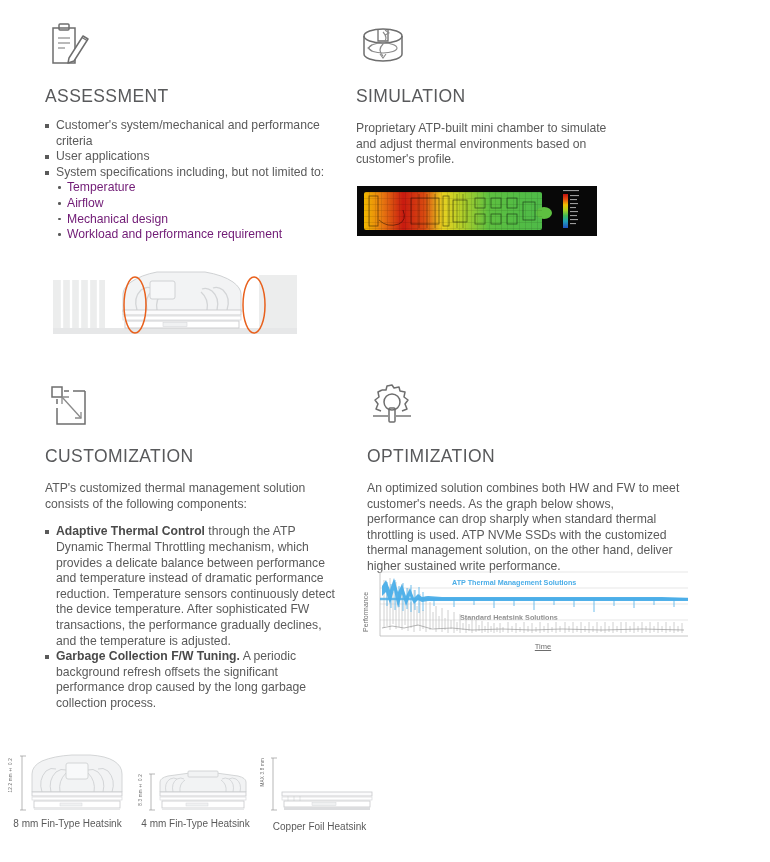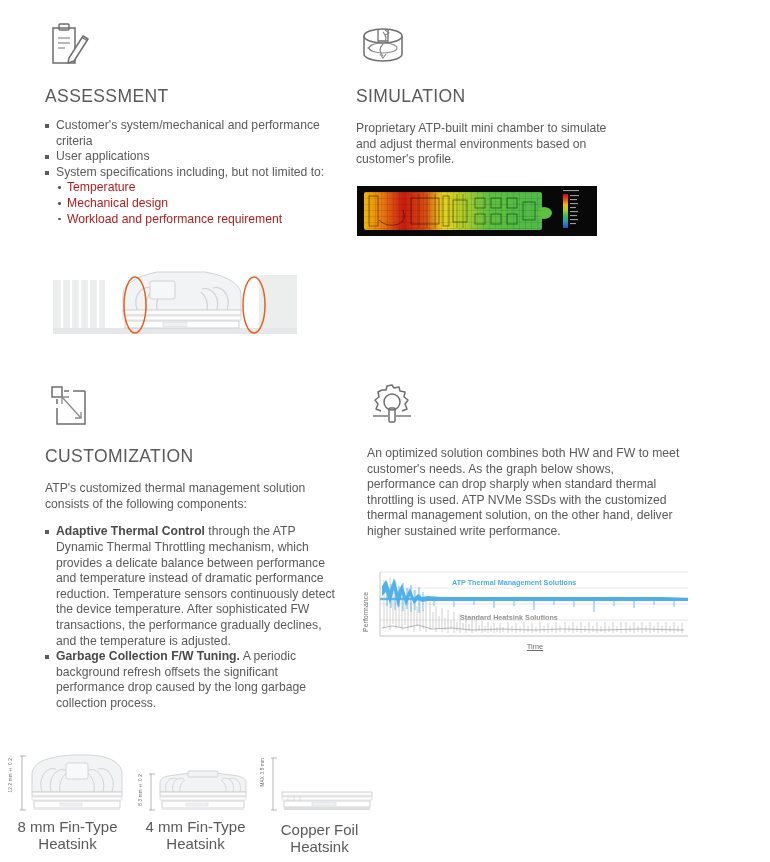--- a/index.html
+++ b/index.html
@@ -66,38 +66,38 @@
   ul.subbullets {
     list-style: none;
     margin: 0;
     padding: 0;
   }
   ul.subbullets > li {
     position: relative;
     padding-left: 11px;
     font-size: 12.2px;
     line-height: 15.6px;
-    color: #b91c1c;
+    color: #701a75;
   }
   ul.subbullets > li .dot {
     position: absolute;
     left: 2px;
     top: 6px;
     width: 2.6px;
     height: 2.6px;
     border-radius: 50%;
     background: #5a5a5a;
   }
   .lead {
     font-weight: bold;
     color: #4a4a4a;
   }
   .indent-wrap { padding-left: 11px; }
   .hs-caption {
-    font-size: 15px;
+    font-size: 10px;
     color: #5a5a5a;
     text-align: center;
   }
   .vdim {
     font-size: 4.6px;
     color: #6b6b6b;
     writing-mode: vertical-rl;
     transform: rotate(180deg);
     white-space: nowrap;
     letter-spacing: 0.2px;
@@ -144,20 +144,21 @@
     </div>
     <h2 class="sec-title">ASSESSMENT</h2>
     <ul class="bullets">
       <li><span class="sq"></span><span>Customer's system/mechanical and performance criteria</span></li>
       <li><span class="sq"></span><span>User applications</span></li>
       <li><span class="sq"></span><span>System specifications including, but not limited to:</span></li>
     </ul>
     <div class="indent-wrap">
       <ul class="subbullets">
         <li><span class="dot"></span><span>Temperature</span></li>
+        <li><span class="dot"></span><span>Airflow</span></li>
         <li><span class="dot"></span><span>Mechanical design</span></li>
         <li><span class="dot"></span><span>Workload and performance requirement</span></li>
       </ul>
     </div>
   </div>
 
   <div class="panel" style="left:45px; top:250px; width:260px; height:95px;">
     <svg width="260" height="95" viewBox="0 0 260 95">
       <rect x="8" y="78" width="244" height="6" fill="#e6e7e8"></rect>
       <rect x="8" y="30" width="52" height="48" fill="#eceded"></rect>
@@ -302,26 +303,27 @@
     <div class="icon-box">
       <svg width="52" height="52" viewBox="0 0 52 52">
         <path d="M15,10 L19,10 L20,6 L25,5 L27,8 L32,7 L33,11 L38,12 L37,17 L41,20 L38,24 L40,29 L35,31
                  M15,10 L11,12 L12,17 L8,20 L11,24 L9,29 L14,31" fill="none" stroke="#6e6e6e" stroke-width="1.5" stroke-linejoin="round"></path>
         <circle cx="25" cy="22" r="8" fill="none" stroke="#6e6e6e" stroke-width="1.5"></circle>
         <rect x="22" y="28" width="6" height="14" rx="1" fill="none" stroke="#6e6e6e" stroke-width="1.5"></rect>
         <line x1="6" y1="36" x2="21" y2="36" stroke="#6e6e6e" stroke-width="1.4"></line>
         <line x1="29" y1="36" x2="44" y2="36" stroke="#6e6e6e" stroke-width="1.4"></line>
       </svg>
     </div>
+    <h2 class="sec-title">OPTIMIZATION</h2>
     <p class="body-text" style="width:315px;">An optimized solution combines both HW and FW to meet customer's needs. As the graph below shows, performance can drop sharply when standard thermal throttling is used. ATP NVMe SSDs with the customized thermal management solution, on the other hand, deliver higher sustained write performance.</p>
   </div>
 
   <div class="panel chartbox" style="left:362px; top:566px; width:330px; height:90px;">
     <div class="ylab" style="left:0px; top:8px; height:58px;">Performance</div>
-    <div class="xlab" style="left:8px; top:76px;text-decoration:underline;">Time</div>
+    <div class="xlab" style="left:16px; top:76px;text-decoration:underline;">Time</div>
     <div class="serieslabel" style="left:90px; top:12px; color:#4BAEE8;">ATP Thermal Management Solutions</div>
     <div class="serieslabel" style="left:98px; top:47px; color:#8f8f8f;">Standard Heatsink Solutions</div>
     <svg width="330" height="90" viewBox="0 0 330 90" style="position:absolute; left:0; top:0;">
       <g stroke="#dcdcdc" stroke-width="0.7">
         <line x1="18" y1="6" x2="326" y2="6"></line>
         <line x1="18" y1="22" x2="326" y2="22"></line>
         <line x1="18" y1="38" x2="326" y2="38"></line>
         <line x1="18" y1="54" x2="326" y2="54"></line>
       </g>
       <line x1="18" y1="6" x2="18" y2="70" stroke="#b8b8b8" stroke-width="0.8"></line>

